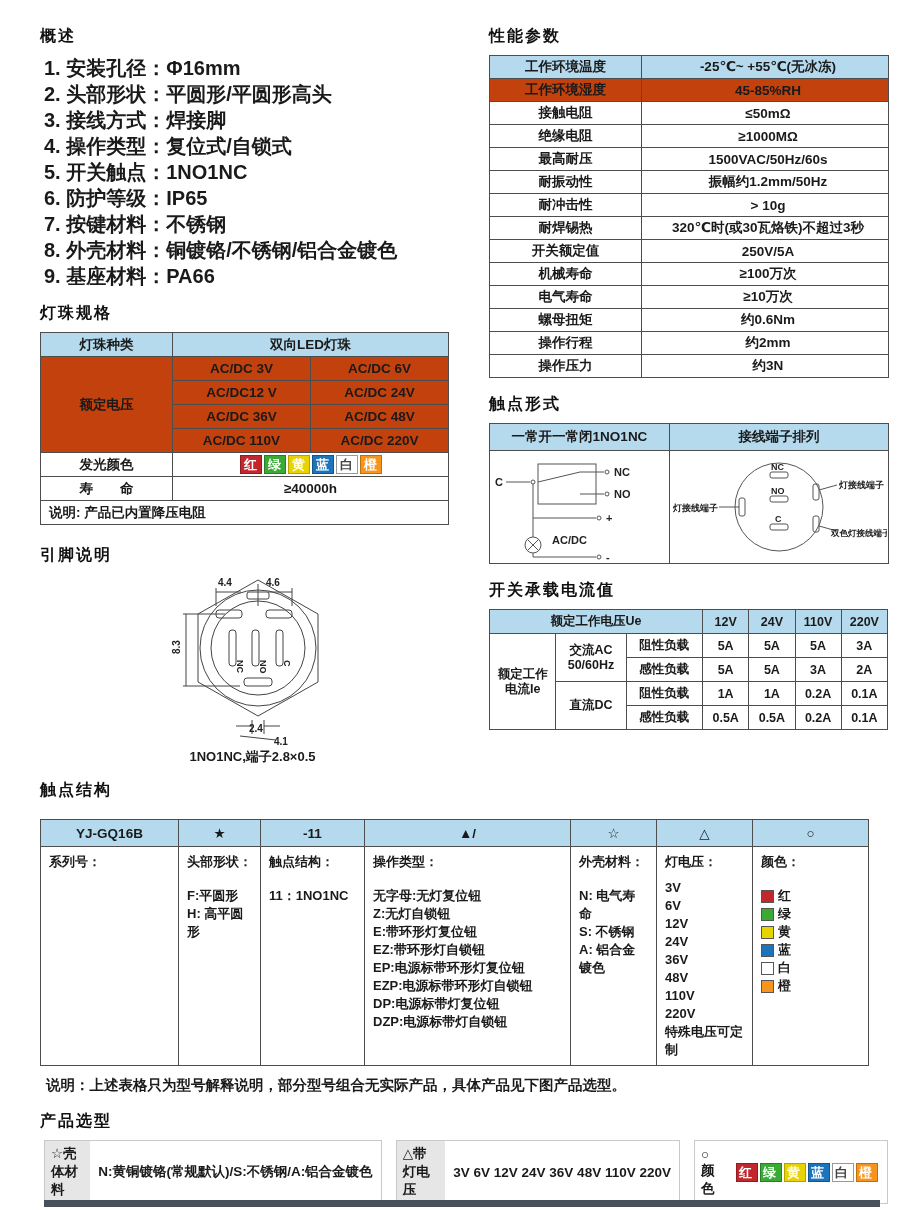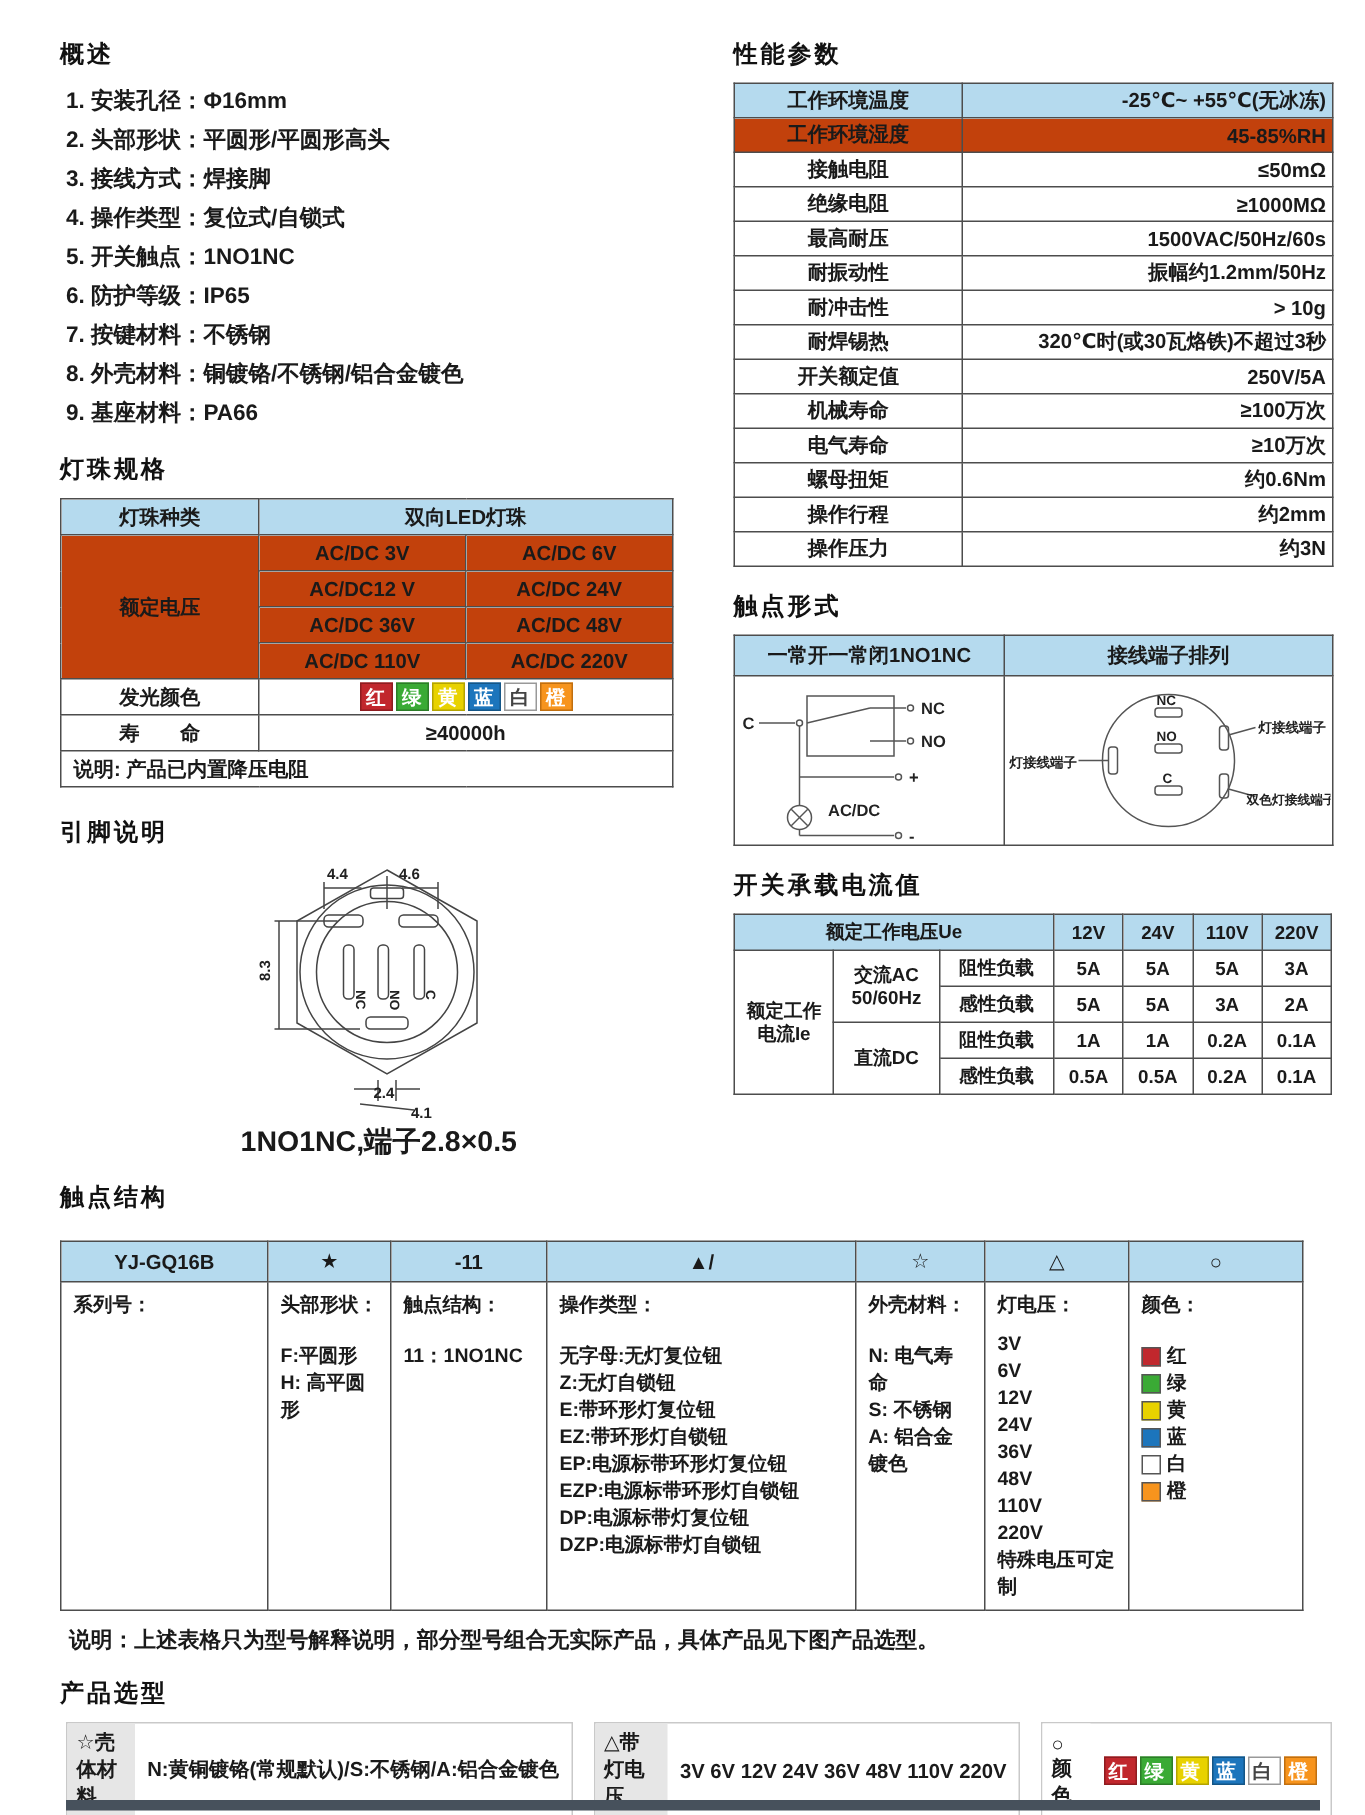--- a/index.html
+++ b/index.html
@@ -4,32 +4,32 @@
 <style>
   html,body{margin:0;padding:0;background:#fff;}
   body{width:910px;height:1210px;position:relative;overflow:hidden;
        font-family:"Liberation Sans","DejaVu Sans",sans-serif;color:#1a1a1a;}
   .page{padding:26px 22px 0 40px;}
   .h{font-size:16px;font-weight:bold;letter-spacing:2px;margin:0 0 8px 0;color:#111;}
   .cols{display:flex;gap:24px;}
   .colL{width:425px;flex:none;}
   .colR{width:399px;flex:none;}
   
-  .ovlist{margin:6px 0 14px 4px;font-size:15px;font-weight:600;line-height:26px;}
+  .ovlist{margin:6px 0 14px 4px;font-size:20px;font-weight:600;line-height:26px;}
   .ovlist div{white-space:nowrap;}
   
   table{border-collapse:collapse;table-layout:fixed;}
   td{border:1px solid #4d4d4d;font-size:13.5px;font-weight:600;text-align:center;
      padding:2px 4px;overflow:hidden;}
   .blue td,td.blue{background:#b5daee;}
   .gray{background:#c2410c;}
   
   .perf{width:399px;}
   .perf td{height:18px;}
-  .perf .pv{text-align:right;padding-left:10px;}
+  .perf .pv{text-align:center;padding-left:10px;}
   
   .led{width:408px;margin-bottom:14px;}
   .led td{height:19px;}
   .led .note{text-align:left;padding-left:8px;}
   .badge{display:inline-block;min-width:16px;padding:0 2px;margin:0 1px;border:1px solid;
          font-size:13px;font-weight:bold;line-height:17px;}
   
   .contact{width:399px;margin-bottom:12px;border-radius:21px;}
   .contact td{height:22px;}
   .contact .dia{height:112px;background:#fff;padding:0;}
@@ -48,21 +48,21 @@
   .notetxt{font-size:14.5px;font-weight:600;margin:10px 0 16px 6px;}
   
   .strips{display:flex;gap:14px;margin:4px 0 8px 4px;align-items:stretch;}
   .strip{border:1px solid #c9c9c9;display:flex;align-items:center;font-size:13.5px;
          font-weight:600;background:#fff;}
   .strip .tag{background:#e6e6e6;padding:4px 6px;align-self:stretch;display:flex;align-items:center;}
   .strip .tx{padding:4px 8px;white-space:nowrap;}
   .footbar{position:absolute;left:44px;right:30px;bottom:3px;height:7px;background:#47515c;}
   svg{display:block;margin:0 auto;}
   svg text{font-family:"Liberation Sans","DejaVu Sans",sans-serif;}
-  .pincap{text-align:center;font-size:19px;font-weight:600;margin-top:2px;}
+  .pincap{text-align:center;font-size:13px;font-weight:600;margin-top:2px;}
 </style>
 </head>
 <body>
 
 <div class="page">
 
   <div class="cols">
 
     <div class="colL">
       <div class="h">概述</div>

